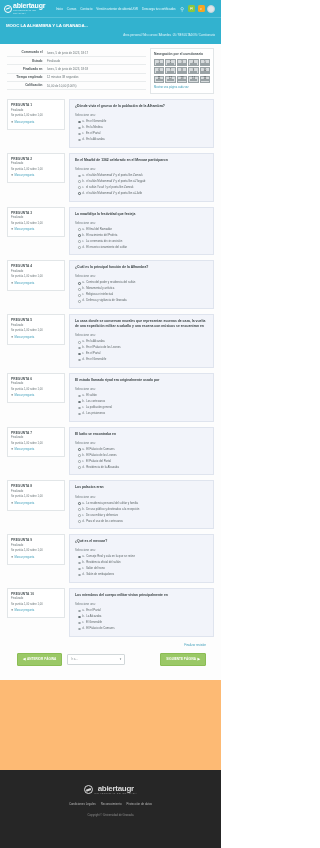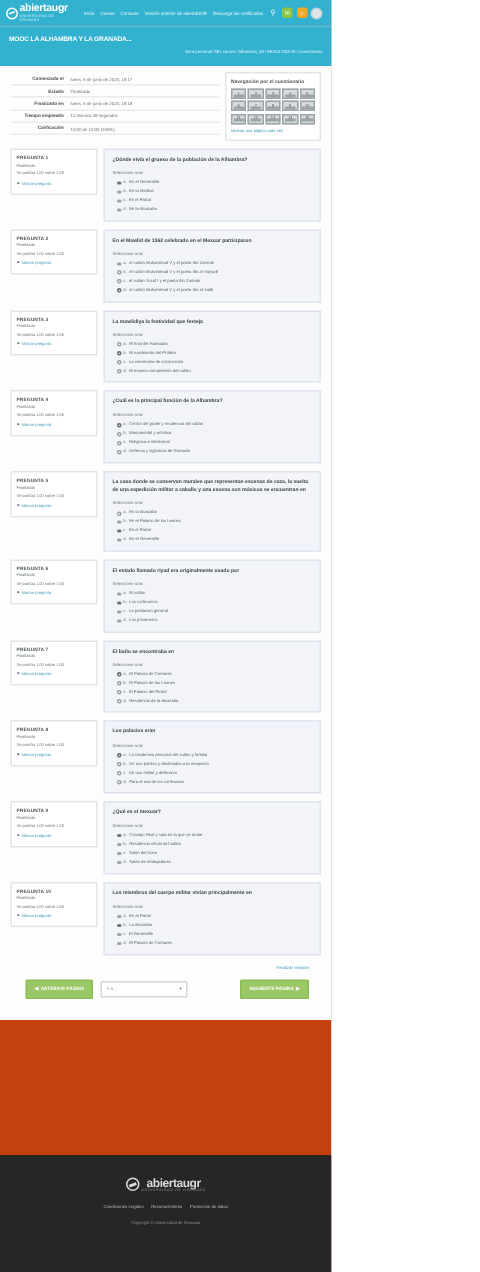--- a/index.html
+++ b/index.html
@@ -3,21 +3,21 @@
 <meta charset="utf-8">
 <style>
   * { box-sizing: border-box; }
   html, body {
     margin: 0; padding: 0;
     width: 221px; height: 848px;
     overflow: hidden;
     background: #ffffff;
     font-family: "Liberation Sans", sans-serif;
   }
-  .page { width: 221px; height: 848px; position: relative; background:#c2410c; }
+  .page { width: 221px; height: 848px; position: relative; background:#fdba74; }
 
   
   .navbar {
     height: 17px;
     background: #32b2cf;
     display: flex;
     align-items: center;
     padding: 0 4px;
     gap: 3px;
   }

